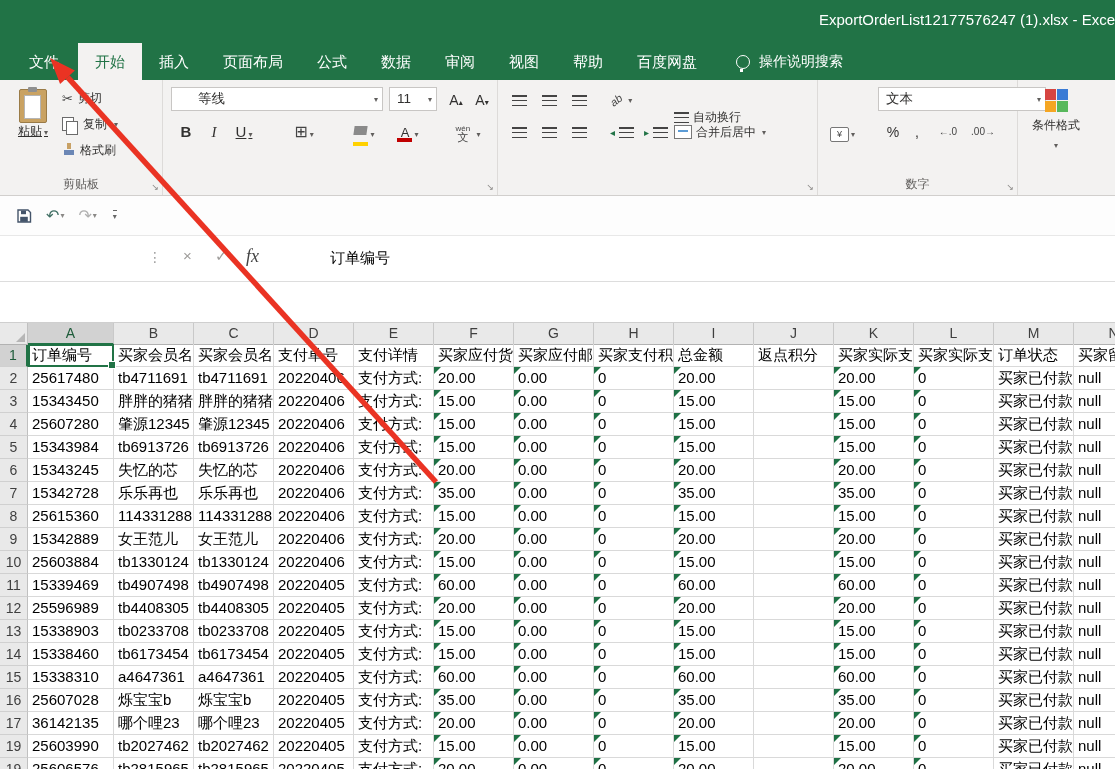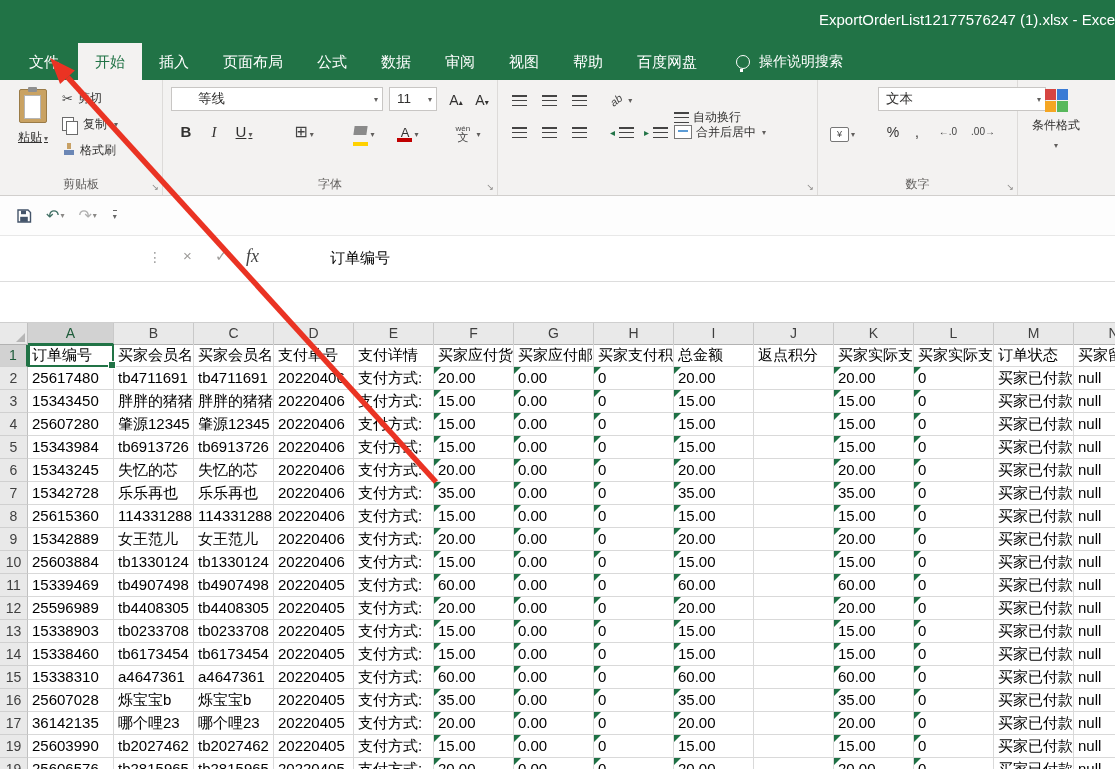--- a/index.html
+++ b/index.html
@@ -30,21 +30,21 @@
   .launcher{position:absolute;right:3px;bottom:3px;font-size:9px;color:#8a8886;line-height:9px;}
   .dd::after{content:"▾";font-size:8px;color:#605e5c;margin-left:2px;}
   .ic-label{font-size:12px;color:#323130;white-space:nowrap;}
 
   
   .g-clip{left:0;width:163px;}
   .paste{position:absolute;left:8px;top:6px;width:50px;height:84px;display:flex;flex-direction:column;align-items:center;cursor:pointer;}
   .clip-ic{width:26px;height:32px;background:#c9a262;border:1px solid #9a7b47;border-radius:2px;position:relative;margin-top:3px;}
   .clip-ic::before{content:'';position:absolute;left:4px;top:5px;width:15px;height:22px;background:#fff;border:1px solid #b5b5b5;}
   .clip-ic::after{content:'';position:absolute;left:8px;top:-3px;width:9px;height:5px;background:#8f8f8f;border-radius:1px;}
-  .paste .ic-label{margin-top:6px;text-decoration:underline;}
+  .paste .ic-label{text-decoration:underline;}
   .sm{position:absolute;left:62px;height:24px;display:flex;align-items:center;gap:5px;cursor:pointer;}
   .cut-ic::before{content:"✂";font-size:13px;color:#444;}
   .copy-ic{width:10px;height:12px;border:1px solid #6b6b6b;background:#fff;position:relative;margin-right:4px;}
   .copy-ic::after{content:'';position:absolute;left:3px;top:3px;width:10px;height:12px;border:1px solid #6b6b6b;background:#fff;}
   .brush-ic{width:13px;height:14px;position:relative;}
   .brush-ic::before{content:'';position:absolute;left:5px;top:0;width:4px;height:6px;background:#c8a165;}
   .brush-ic::after{content:'';position:absolute;left:2px;top:7px;width:10px;height:5px;background:#6b87b5;}
 
   
   .g-font{left:163px;width:335px;}
@@ -208,21 +208,20 @@
       <div class="fbtn afont" style="left:308px;width:22px;"><span>A</span><span style="font-size:8px;">▾</span></div>
       <div class="fbtn bold" style="left:12px;width:22px;">B</div>
       <div class="fbtn ital" style="left:42px;width:18px;">I</div>
       <div class="fbtn uline dd" style="left:66px;width:30px;">U</div>
       <div class="fbtn dd" style="left:126px;width:30px;"><span class="border-ic"></span></div>
       <div class="fbtn dd" style="left:186px;width:30px;"><span style="display:inline-block;"><span class="fill-ic"></span><span class="bar ybar"></span></span></div>
       <div class="fbtn dd" style="left:230px;width:30px;"><span style="display:inline-block;line-height:14px;"><span style="font-size:13px;">A</span><span class="bar rbar"></span></span></div>
       <div class="fbtn dd" style="left:288px;width:34px;">
         <span class="pinyin"><span>wén</span><b>文</b></span>
       </div>
-      <div class="glabel">字体</div>
       <span class="launcher">↘</span>
     </div>
 
     <div class="rgroup g-align">
       <div class="abtn r1" style="left:14px;">
           <span class="lines"></span>
         </div>
       <div class="abtn r1" style="left:44px;">
           <span class="lines"></span>
         </div>

